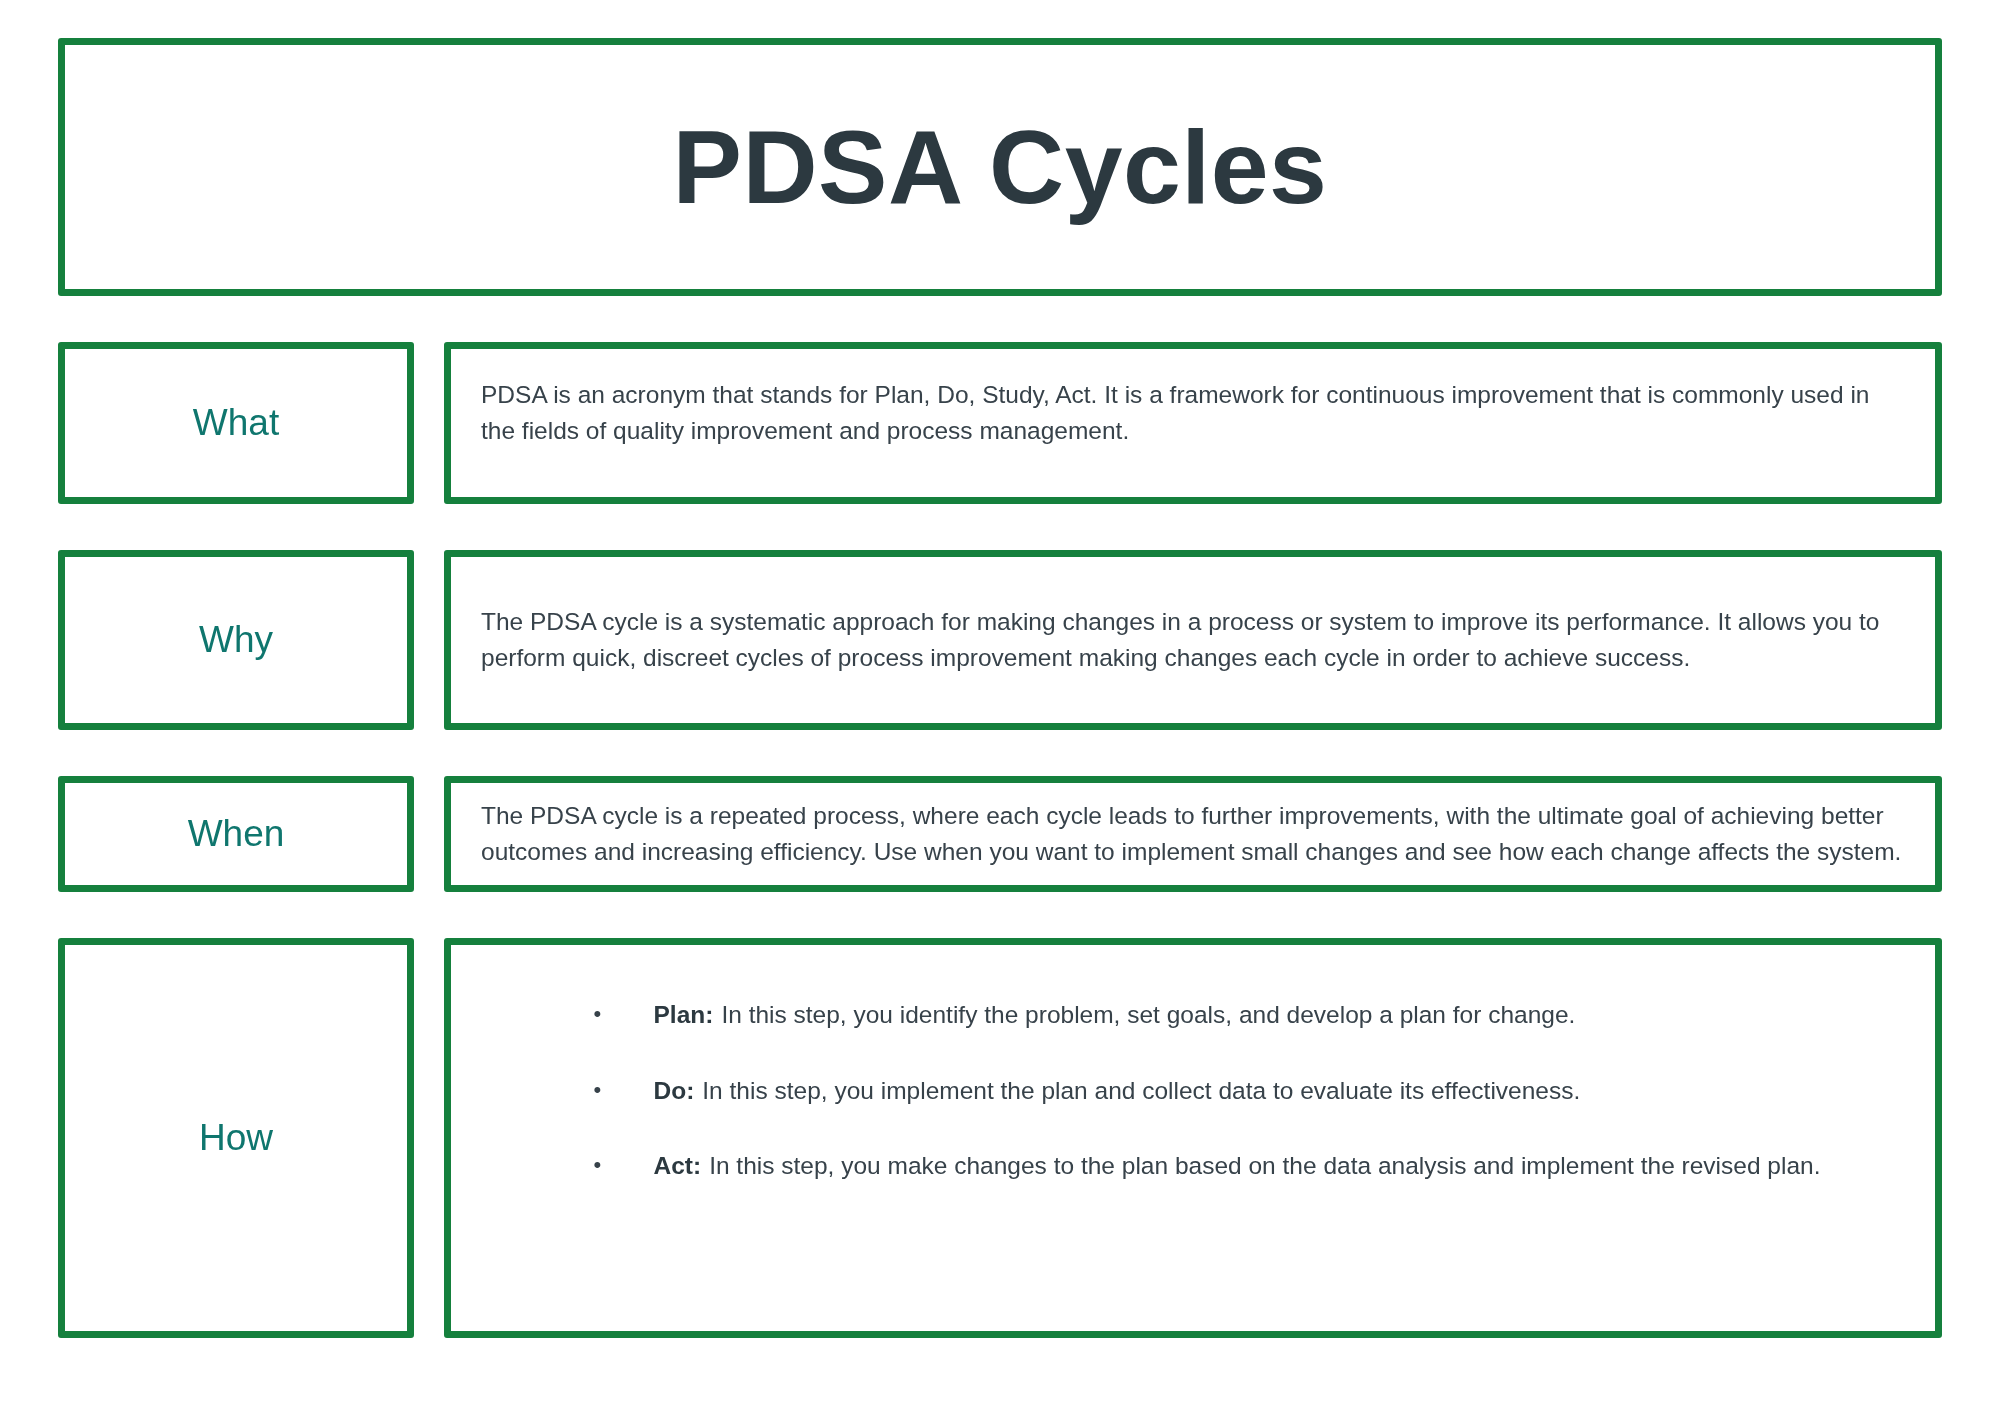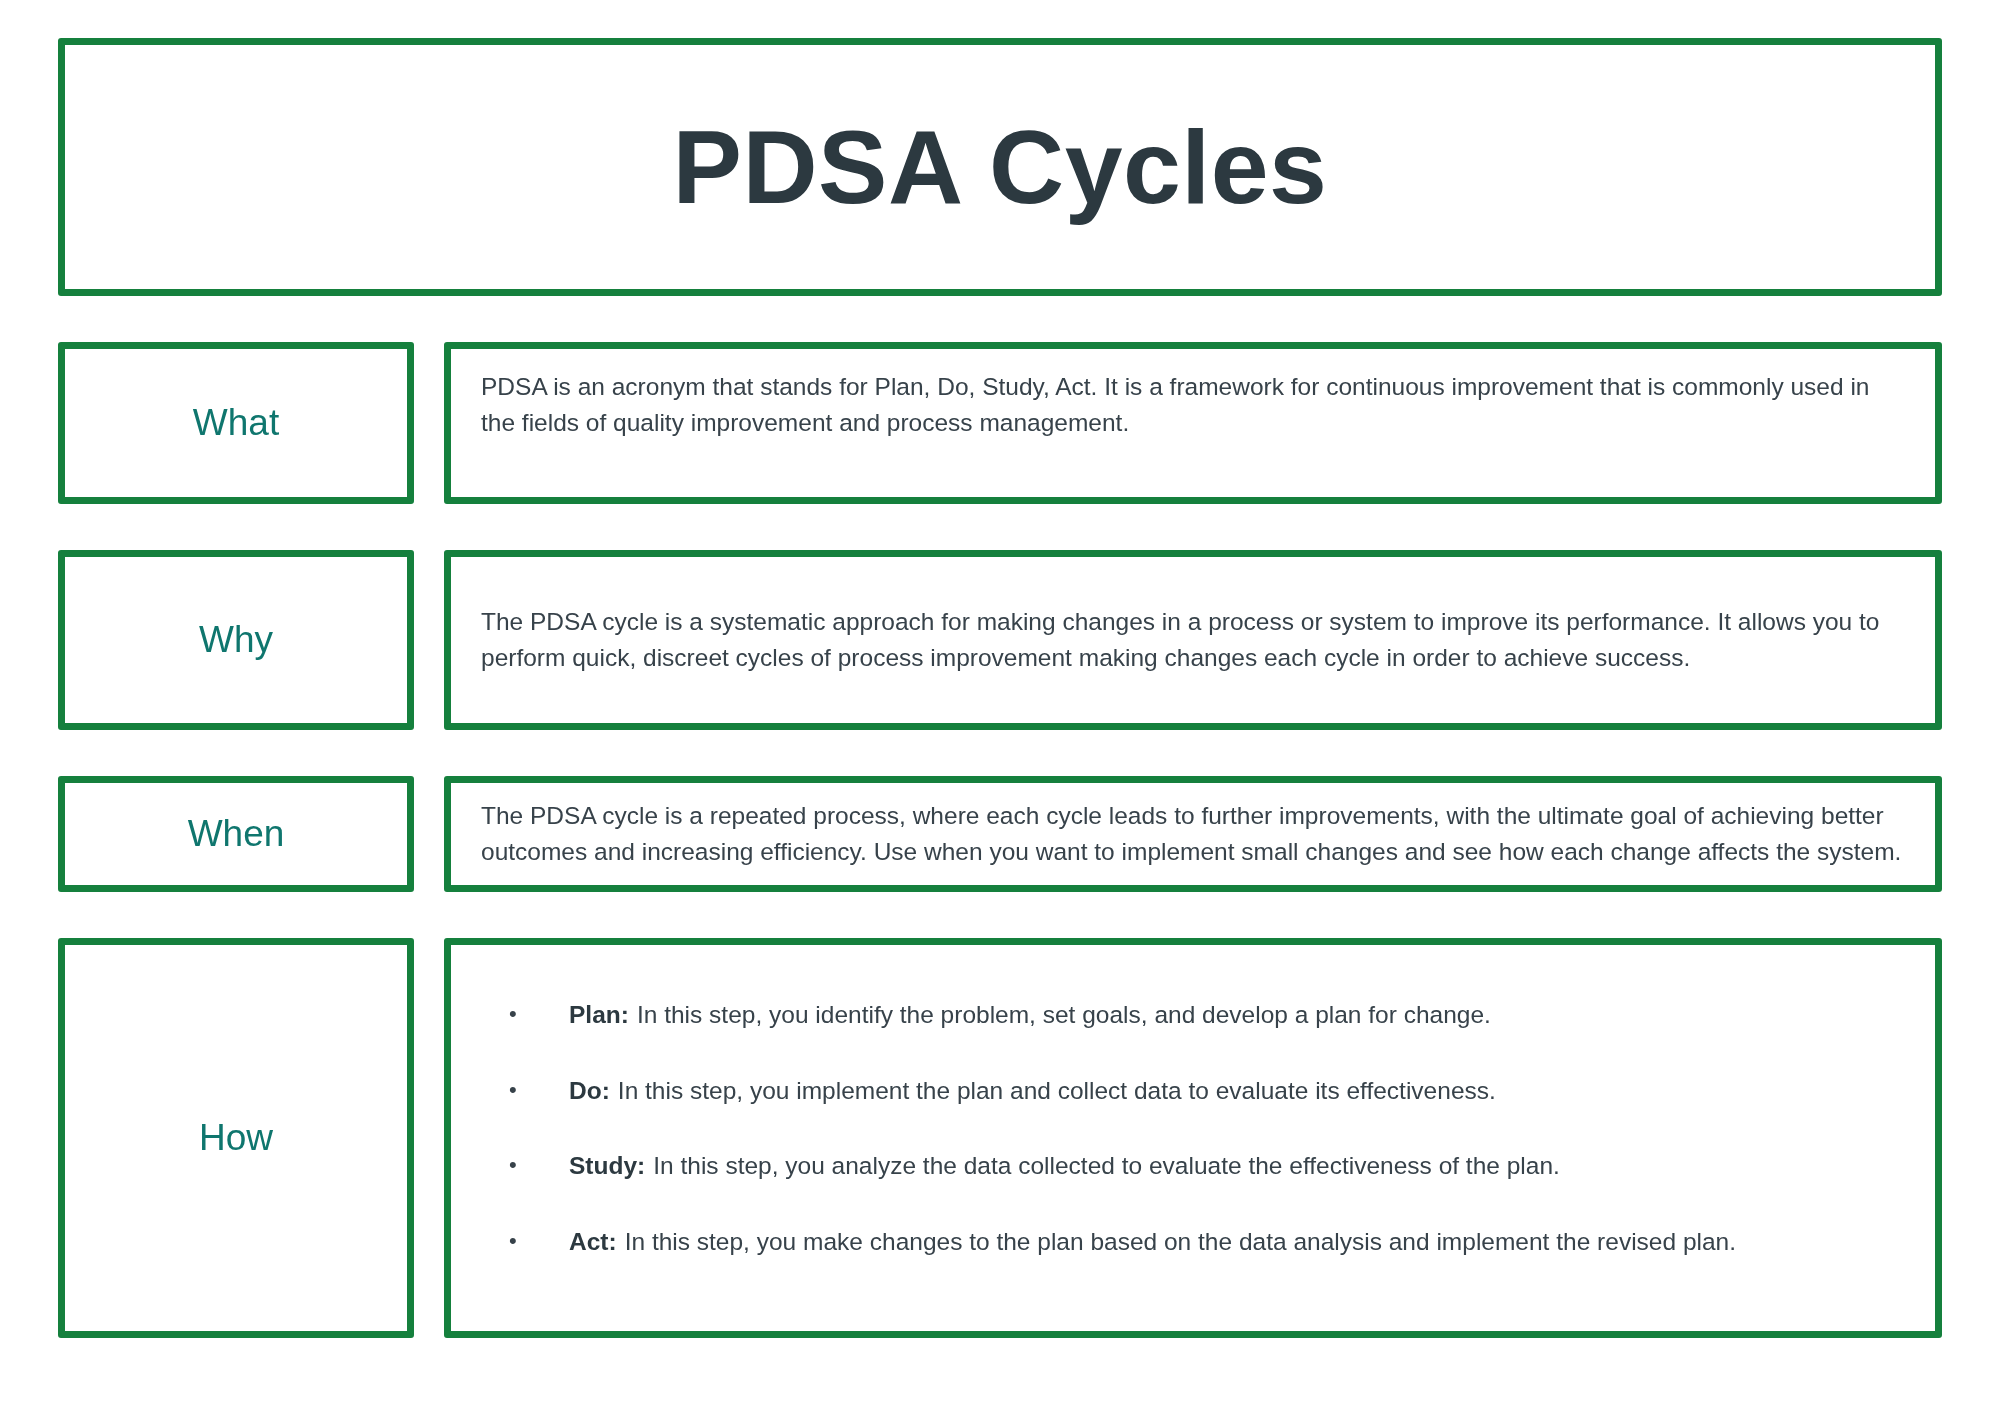--- a/index.html
+++ b/index.html
@@ -53,26 +53,27 @@
     flex: 0 0 356px;
     width: 356px;
     display: flex;
     align-items: center;
     justify-content: center;
     font-size: 37px;
     color: #0f766e;
   }
   .content-box {
     flex: 1 1 auto;
-    padding: 20px 30px;
+    padding: 28px 30px;
     font-size: 24.5px;
     line-height: 1.45;
     display: flex;
     flex-direction: column;
     justify-content: flex-start;
+    align-items: center;
   }
   .row-what  { height: 162px; }
   .row-why   { height: 180px; }
   .row-when  { height: 116px; }
   .row-how   { height: 400px; }
   .row-why  .content-box,
   .row-when .content-box { justify-content: center; }
   .content-box p {
     margin: 0;
   }
@@ -146,22 +147,19 @@
     </div>
     <div class="box content-box">
       <ul class="bullet-list">
         <li>
           <strong>Plan:</strong><span>In this step, you identify the problem, set goals, and develop a plan for change.</span>
         </li>
         <li>
           <strong>Do:</strong><span>In this step, you implement the plan and collect data to evaluate its effectiveness.</span>
         </li>
         <li>
-          <strong>Study:</strong><span>In this step, you analyze the data collected to evaluate the effectiveness of the plan.</span>
-        </li>
-        <li>
           <strong>Act:</strong><span>In this step, you make changes to the plan based on the data analysis and implement the revised plan.</span>
         </li>
       </ul>
     </div>
   </div>
 
 </div>
 
 </body></html>

